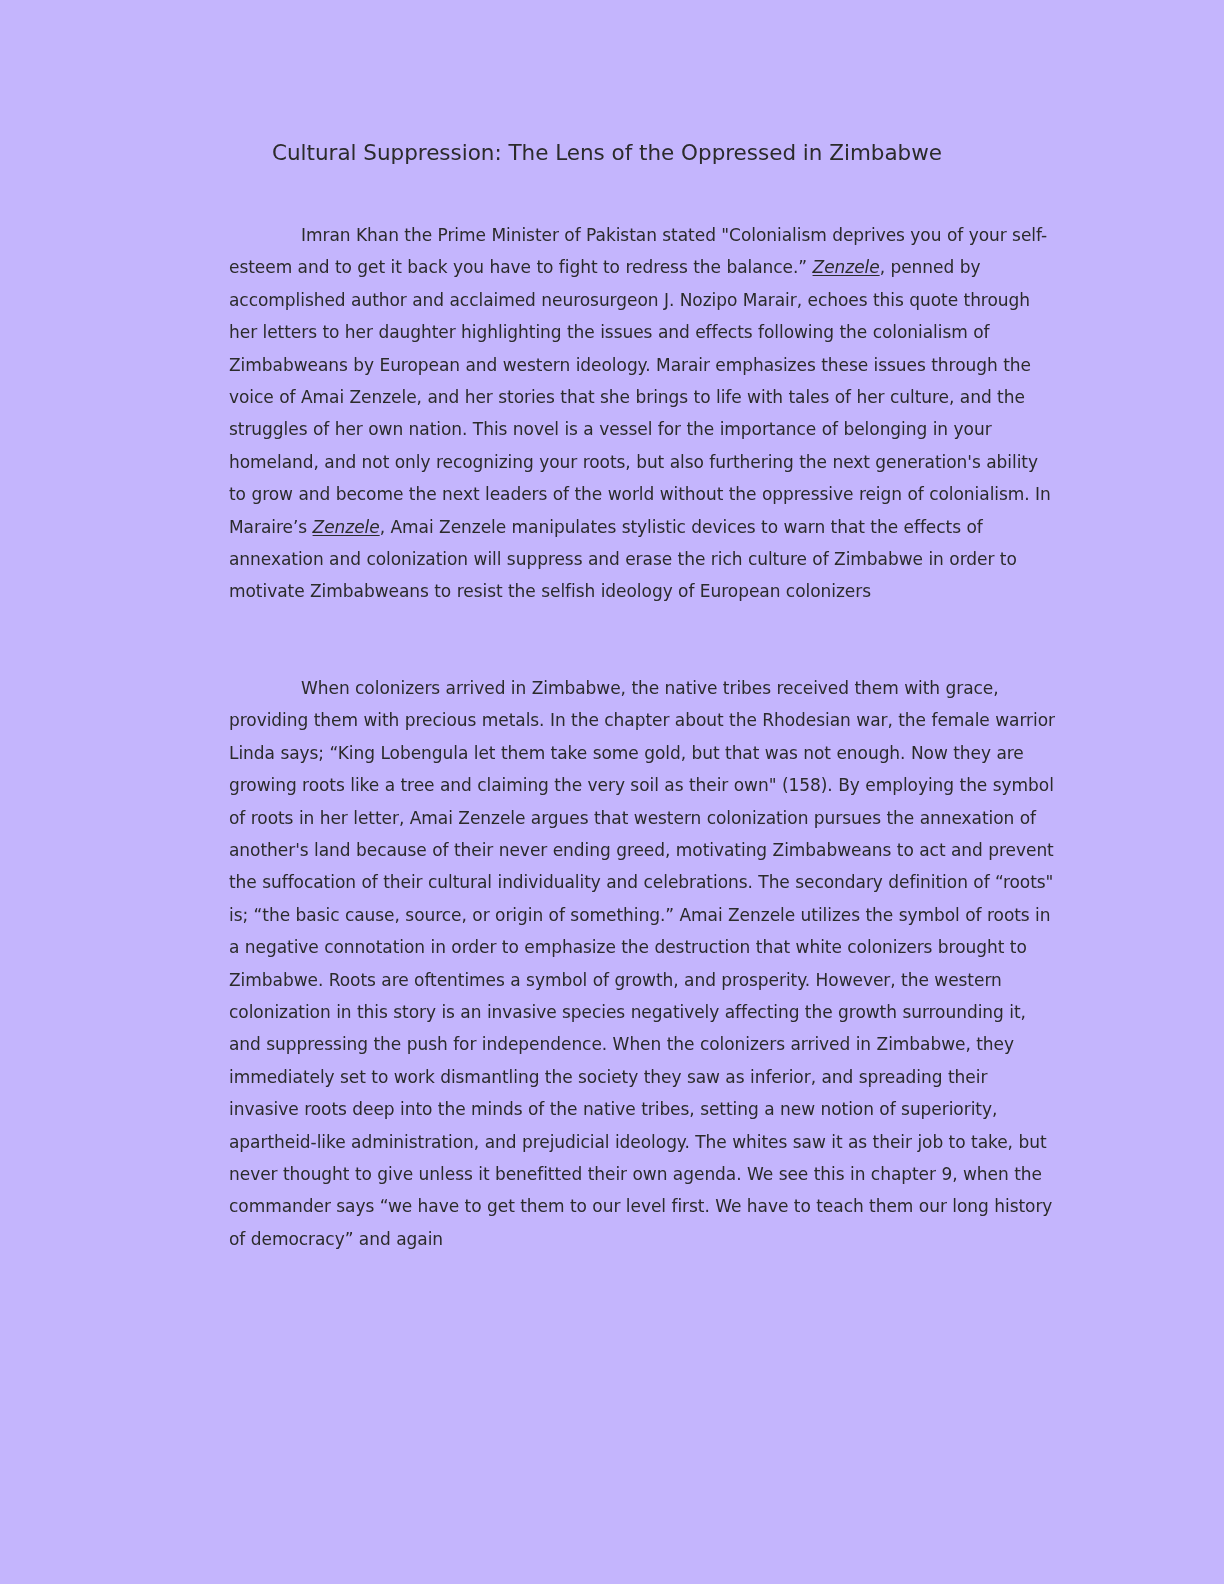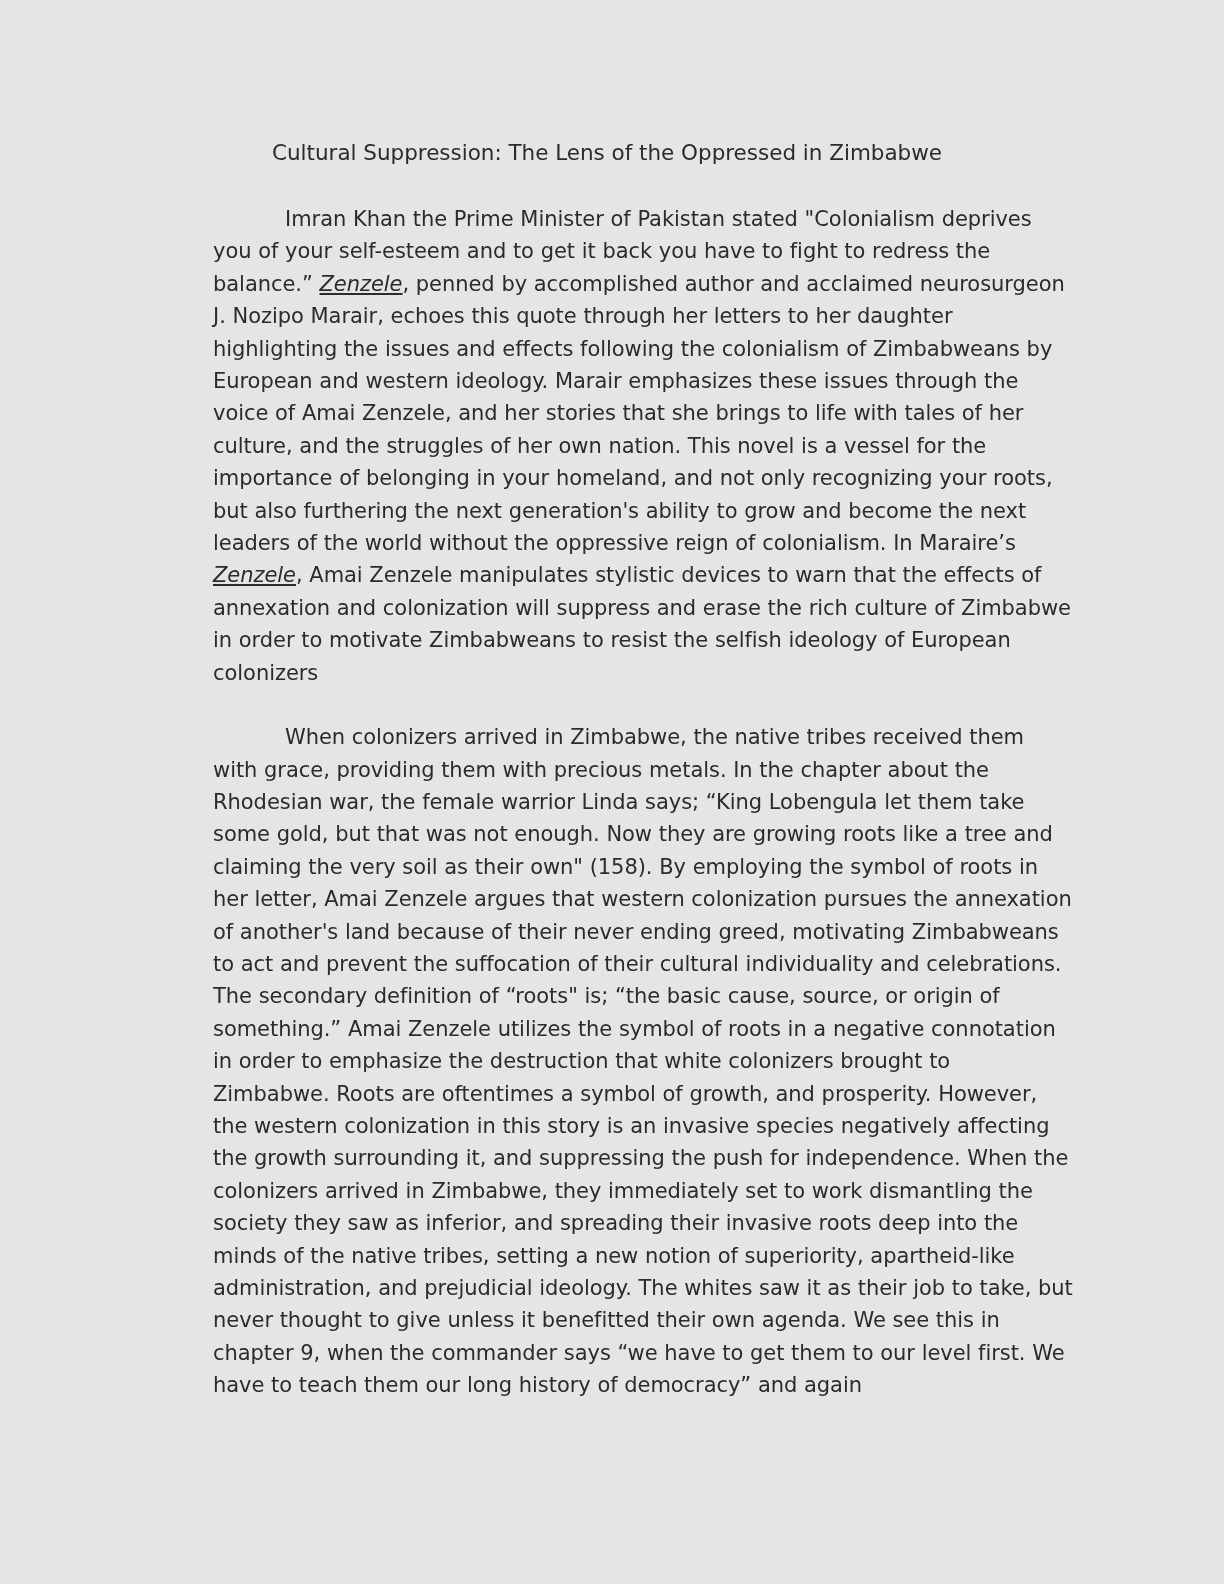--- a/index.html
+++ b/index.html
@@ -29,45 +29,45 @@
     color: #2b2b2b;
     margin: 0 0 0 59px;
     font-weight: 400;
     white-space: nowrap;
     letter-spacing: -0.02px;
   }
   .spacer-after-title {
     height: 34px;
   }
   .para {
-    font-size: 21px;
+    font-size: 17px;
     line-height: 32.4px;
     color: #2b2b2b;
-    margin: 0;
+    margin: 16px;
     text-indent: 72px;
     text-align: left;
     letter-spacing: -0.05px;
     word-spacing: 0.1px;
   }
   .para-gap {
     height: 32px;
   }
   .title-ref {
     font-style: italic;
     text-decoration: underline;
     text-underline-offset: 2px;
   }
   .tail-space {
     height: 180px;
   }
 </style>
 </head>
 <body style="background: rgb(255, 255, 255);">
 
-<div class="page" style="background: #e5e5e5; color: rgb(43, 43, 43);">
+<div class="page" style="background: #c4b5fd; color: rgb(43, 43, 43);">
 
   <div class="doc-body">
 
     <h1 class="doc-title">Cultural Suppression: The Lens of the Oppressed in Zimbabwe</h1>
 
     <div class="spacer-after-title"></div>
 
     <p class="para">Imran Khan the Prime Minister of Pakistan stated "Colonialism deprives you of your self-esteem and to get it back you have to fight to redress the balance.” <span class="title-ref">Zenzele</span>, penned by accomplished author and acclaimed neurosurgeon J. Nozipo Marair, echoes this quote through her letters to her daughter highlighting the issues and effects following the colonialism of Zimbabweans by European and western ideology. Marair emphasizes these issues through the voice of Amai Zenzele, and her stories that she brings to life with tales of her culture, and the struggles of her own nation. This novel is a vessel for the importance of belonging in your homeland, and not only recognizing your roots, but also furthering the next generation's ability to grow and become the next leaders of the world without the oppressive reign of colonialism.  In Maraire’s <span class="title-ref">Zenzele</span>, Amai Zenzele manipulates stylistic devices to warn that the effects of annexation and colonization will suppress and erase the rich culture of Zimbabwe in order to motivate Zimbabweans to resist the selfish ideology of European colonizers</p>
 
     <div class="para-gap"></div>

